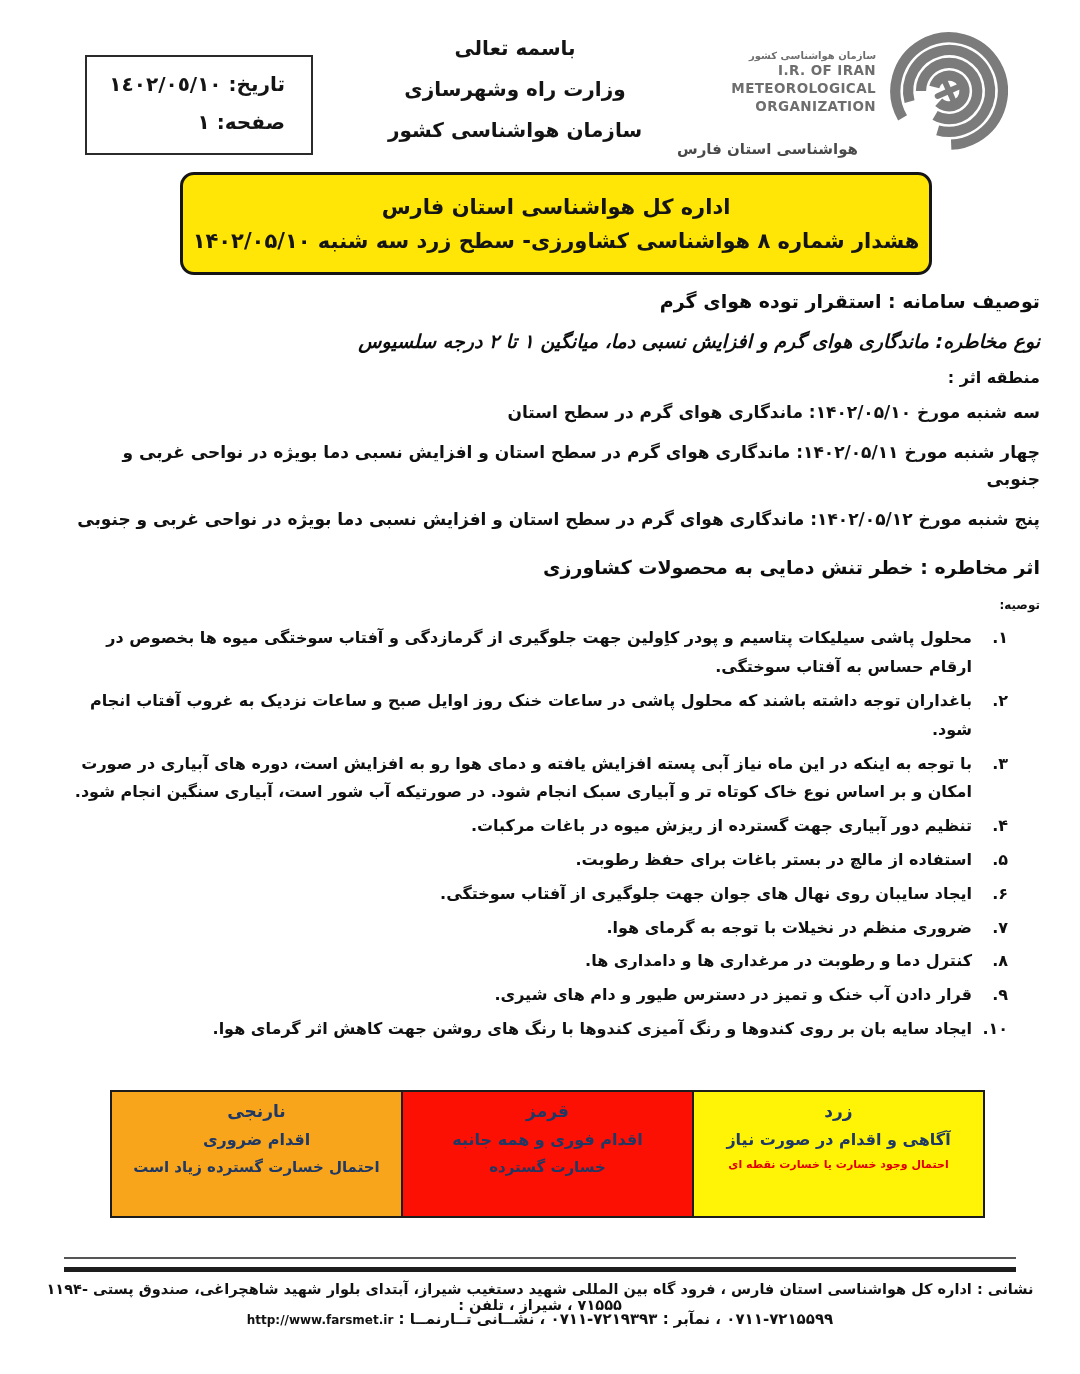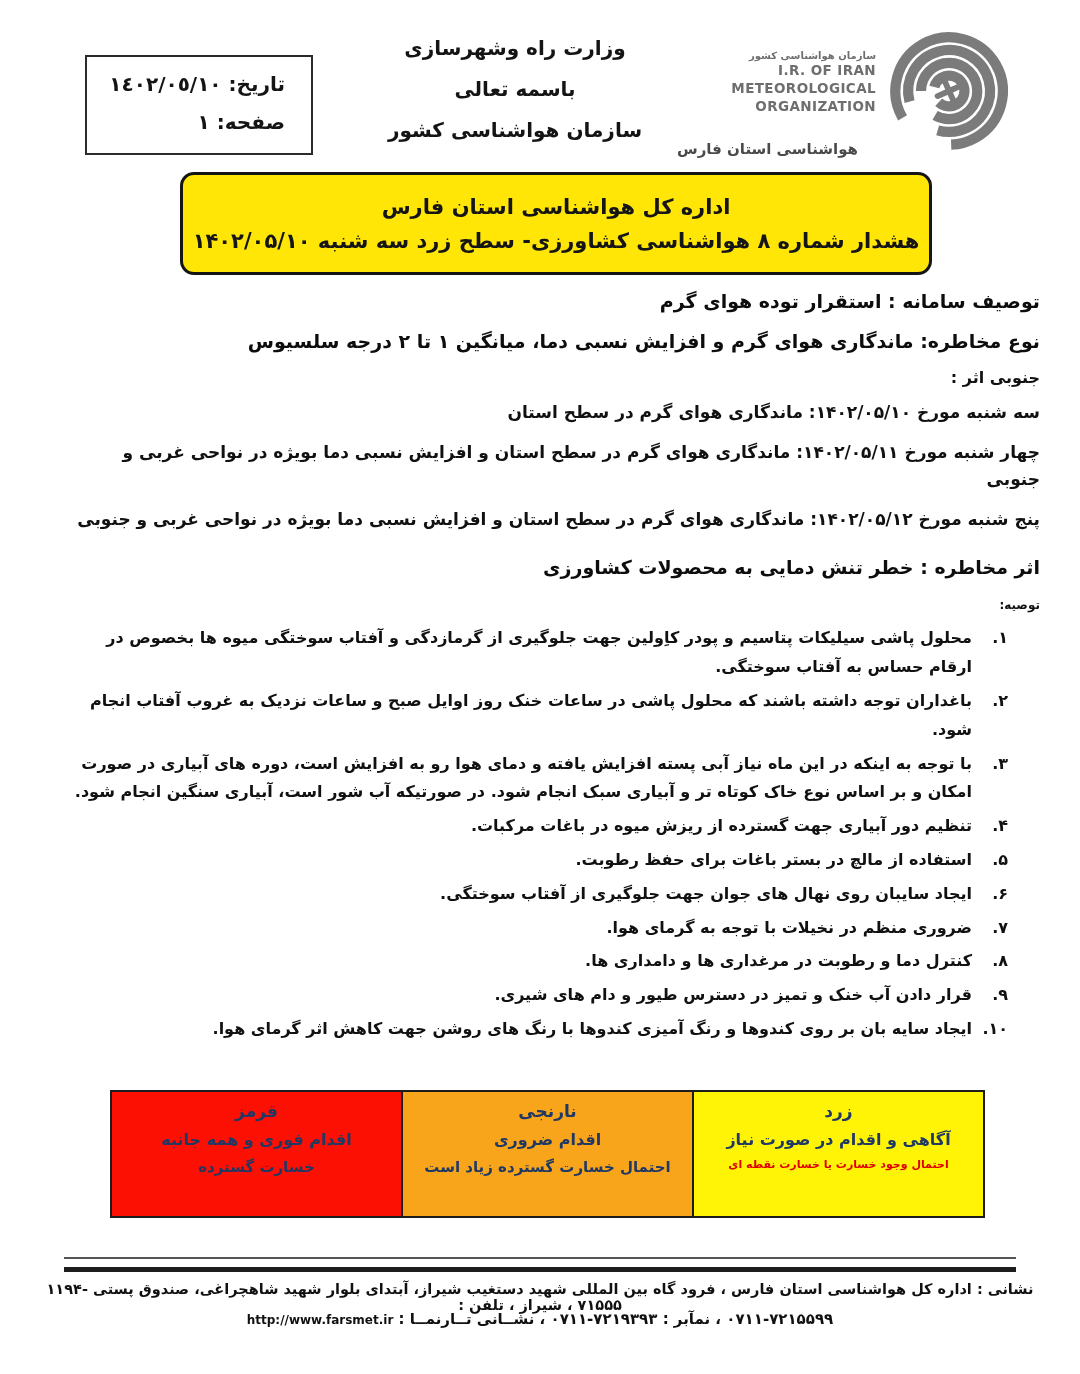--- a/index.html
+++ b/index.html
@@ -35,21 +35,21 @@
     position:absolute;left:180px;top:172px;width:752px;height:103px;
     background:var(--banner_yellow);border:3px solid #151515;border-radius:14px;
     display:flex;flex-direction:column;align-items:center;justify-content:center;gap:10px;
     box-sizing:border-box;
   }
   .banner-line{font-size:21px;font-weight:700;color:#151515;}
   
   .body-area{position:absolute;top:290px;right:40px;left:72px;text-align:right;}
   .h-bold{font-size:19px;font-weight:700;color:#0d0d0d;}
   .system-desc{margin-bottom:18px;}
-  .hazard-type{margin-bottom:16px;}
+  .hazard-type{margin-bottom:16px;font-style:italic;}
   .area-label{font-size:16px;font-weight:600;margin-bottom:12px;}
   .forecast-line{font-size:17px;font-weight:600;margin-bottom:14px;line-height:1.55;}
   .hazard-effect{margin-top:24px;margin-bottom:20px;}
   .advice-label{font-size:12px;font-weight:600;margin-bottom:12px;}
   .advice-list{margin-top:2px;}
   .advice-row{
     display:flex;flex-direction:row;align-items:flex-start;
     padding-right:32px;margin-bottom:5px;
   }
   .advice-num{flex:0 0 36px;font-size:16px;font-weight:700;line-height:1.8;}
@@ -90,22 +90,22 @@
 <body>
 
 <div class="page">
 
   <div class="datebox">
     <div>تاریخ: ١٤٠٢/٠٥/١٠</div>
     <div>صفحه: ١</div>
   </div>
 
   <div class="bismillah-block">
+    <div>باسمه تعالی</div>
     <div>وزارت راه وشهرسازی</div>
-    <div>باسمه تعالی</div>
     <div>سازمان هواشناسی کشور</div>
   </div>
 
   <div class="logo-block">
     <div class="logo-row">
       <div class="logo-textcol">
         <div class="logo-fa-small">سازمان هواشناسی کشور</div>
         <div class="logo-en">I.R. OF IRAN</div>
         <div class="logo-en">METEOROLOGICAL</div>
         <div class="logo-en">ORGANIZATION</div>
@@ -129,21 +129,21 @@
   </div>
 
   <div class="banner">
     <div class="banner-line">اداره کل هواشناسی استان فارس</div>
     <div class="banner-line">هشدار شماره ۸ هواشناسی کشاورزی- سطح زرد سه شنبه ۱۴۰۲/۰۵/۱۰</div>
   </div>
 
   <div class="body-area">
     <div class="h-bold system-desc">توصیف سامانه : استقرار توده هوای گرم</div>
     <div class="h-bold hazard-type">نوع مخاطره: ماندگاری هوای گرم و افزایش نسبی دما، میانگین ۱ تا ۲ درجه سلسیوس</div>
-    <div class="area-label">جنوبی اثر :</div>
+    <div class="area-label">منطقه اثر :</div>
 
     <div class="forecast-line">سه شنبه مورخ ۱۴۰۲/۰۵/۱۰: ماندگاری هوای گرم در سطح استان</div>
     <div class="forecast-line">چهار شنبه مورخ ۱۴۰۲/۰۵/۱۱: ماندگاری هوای گرم در سطح استان و افزایش نسبی دما بویژه در نواحی غربی و جنوبی</div>
     <div class="forecast-line">پنج شنبه مورخ ۱۴۰۲/۰۵/۱۲: ماندگاری هوای گرم در سطح استان و افزایش نسبی دما بویژه در نواحی غربی و جنوبی</div>
 
     <div class="h-bold hazard-effect">اثر مخاطره : خطر تنش دمایی به محصولات کشاورزی</div>
     <div class="advice-label">توصیه:</div>
 
     <div class="advice-list">
       <div class="advice-row">
@@ -183,30 +183,30 @@
         <span class="advice-text">قرار دادن آب خنک و تمیز در دسترس طیور و دام های شیری.</span>
       </div>
       <div class="advice-row">
         <span class="advice-num">۱۰.</span>
         <span class="advice-text">ایجاد سایه بان بر روی کندوها و رنگ آمیزی کندوها با رنگ های روشن جهت کاهش اثر گرمای هوا.</span>
       </div>
     </div>
   </div>
 
   <div class="levels">
+    <div class="level-box level-orange">
+      <div class="level-name">نارنجی</div>
+      <div class="level-l1">اقدام ضروری</div>
+      <div class="level-l2">احتمال خسارت گسترده زیاد است</div>
+    </div>
     <div class="level-box level-red">
       <div class="level-name">قرمز</div>
       <div class="level-l1">اقدام فوری و همه جانبه</div>
       <div class="level-l2">خسارت گسترده</div>
     </div>
-    <div class="level-box level-orange">
-      <div class="level-name">نارنجی</div>
-      <div class="level-l1">اقدام ضروری</div>
-      <div class="level-l2">احتمال خسارت گسترده زیاد است</div>
-    </div>
     <div class="level-box level-yellow">
       <div class="level-name">زرد</div>
       <div class="level-l1">آگاهی و اقدام در صورت نیاز</div>
       <div class="level-l2 alert-note">احتمال وجود خسارت یا خسارت نقطه ای</div>
     </div>
   </div>
 
   <div class="rule-thin"></div>
   <div class="rule-thick"></div>
   <div class="footer-line1">

